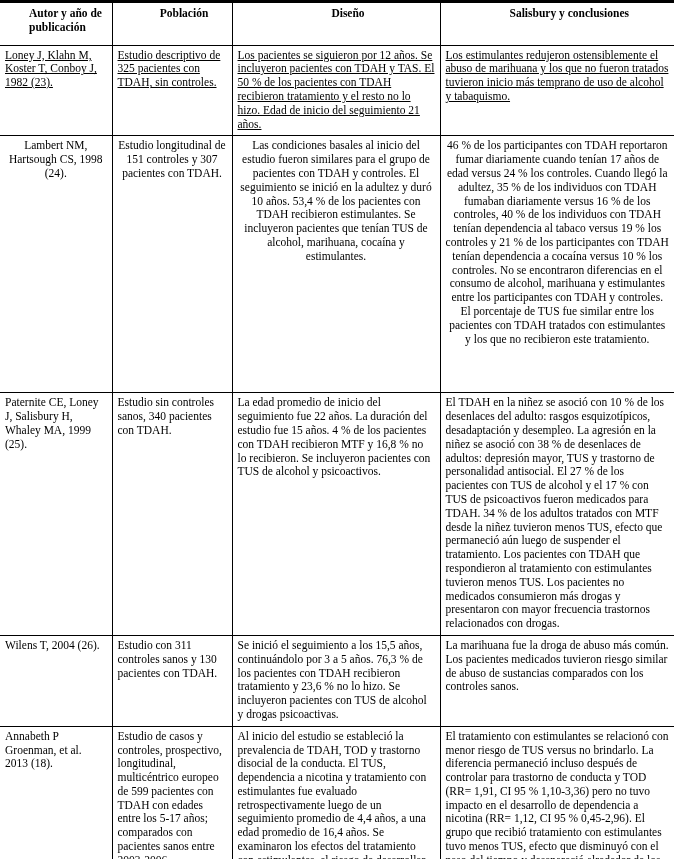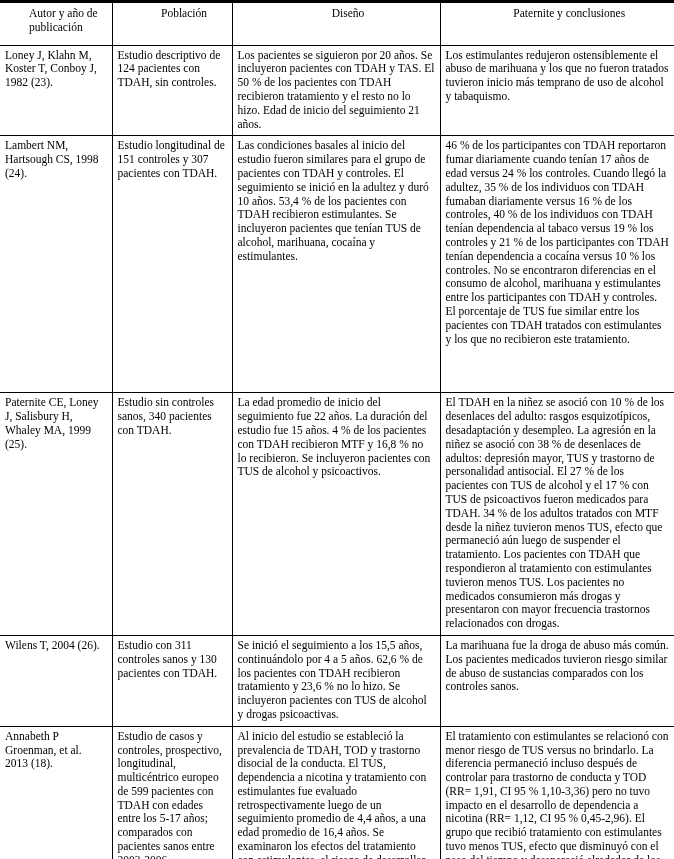--- a/index.html
+++ b/index.html
@@ -37,76 +37,76 @@
     vertical-align: top;
     padding: 3px 5px 4px 5px;
     word-wrap: break-word;
   }
   table.review-table th:first-child,
   table.review-table td:first-child { border-left: none; }
   table.review-table th:last-child,
   table.review-table td:last-child { border-right: none; }
 
   table.review-table thead th {
-    font-weight: normal;
+    font-weight: bold;
     text-align: center;
     padding-top: 4px;
     padding-bottom: 10px;
     padding-left: 29px;
   }
   table.review-table thead th.left { text-align: left; }
 
   tr.r-header { height: 38px; }
-  tr.r-0 { height: 90px; }
-  tr.r-1 { height: 257px; }
+  tr.r-0 { height: 90px; text-decoration: underline; }
+  tr.r-1 { height: 257px; text-align: center; }
   tr.r-2 { height: 238px; }
   tr.r-3 { height: 65px; padding-left: 46px; }
   tr.r-4 { height: 158px; }
 </style>
 </head>
 <body>
 
 <table class="review-table">
   <colgroup>
     <col class="c1">
       <col class="c2">
       <col class="c3">
       <col class="c4">
   </colgroup>
   <thead>
     <tr class="r-header">
       <th class="left">Autor y año de publicación</th>
       <th>Población</th>
       <th>Diseño</th>
-      <th>Paternite y conclusiones</th>
+      <th>Salisbury y conclusiones</th>
     </tr>
   </thead>
   <tbody>
     <tr class="r-0">
       <td>Loney J, Klahn M, Koster T, Conboy J, 1982 (23).</td>
-      <td>Estudio descriptivo de 124 pacientes con TDAH, sin controles.</td>
-      <td>Los pacientes se siguieron por 20 años. Se incluyeron pacientes con TDAH y TAS. El 50 % de los pacientes con TDAH recibieron tratamiento y el resto no lo hizo. Edad de inicio del seguimiento 21 años.</td>
+      <td>Estudio descriptivo de 325 pacientes con TDAH, sin controles.</td>
+      <td>Los pacientes se siguieron por 12 años. Se incluyeron pacientes con TDAH y TAS. El 50 % de los pacientes con TDAH recibieron tratamiento y el resto no lo hizo. Edad de inicio del seguimiento 21 años.</td>
       <td>Los estimulantes redujeron ostensiblemente el abuso de marihuana y los que no fueron tratados tuvieron inicio más temprano de uso de alcohol y tabaquismo.</td>
     </tr>
     <tr class="r-1">
       <td>Lambert NM, Hartsough CS, 1998 (24).</td>
       <td>Estudio longitudinal de 151 controles y 307 pacientes con TDAH.</td>
       <td>Las condiciones basales al inicio del estudio fueron similares para el grupo de pacientes con TDAH y controles. El seguimiento se inició en la adultez y duró 10 años. 53,4 % de los pacientes con TDAH recibieron estimulantes. Se incluyeron pacientes que tenían TUS de alcohol, marihuana, cocaína y estimulantes.</td>
       <td>46 % de los participantes con TDAH reportaron fumar diariamente cuando tenían 17 años de edad versus 24 % los controles. Cuando llegó la adultez, 35 % de los individuos con TDAH fumaban diariamente versus 16 % de los controles, 40 % de los individuos con TDAH tenían dependencia al tabaco versus 19 % los controles y 21 % de los participantes con TDAH tenían dependencia a cocaína versus 10 % los controles. No se encontraron diferencias en el consumo de alcohol, marihuana y estimulantes entre los participantes con TDAH y controles. El porcentaje de TUS fue similar entre los pacientes con TDAH tratados con estimulantes y los que no recibieron este tratamiento.</td>
     </tr>
     <tr class="r-2">
       <td>Paternite CE, Loney J, Salisbury H, Whaley MA, 1999 (25).</td>
       <td>Estudio sin controles sanos, 340 pacientes con TDAH.</td>
       <td>La edad promedio de inicio del seguimiento fue 22 años. La duración del estudio fue 15 años. 4 % de los pacientes con TDAH recibieron MTF y 16,8 % no lo recibieron. Se incluyeron pacientes con TUS de alcohol y psicoactivos.</td>
       <td>El TDAH en la niñez se asoció con 10 % de los desenlaces del adulto: rasgos esquizotípicos, desadaptación y desempleo. La agresión en la niñez se asoció con 38 % de desenlaces de adultos: depresión mayor, TUS y trastorno de personalidad antisocial. El 27 % de los pacientes con TUS de alcohol y el 17 % con TUS de psicoactivos fueron medicados para TDAH. 34 % de los adultos tratados con MTF desde la niñez tuvieron menos TUS, efecto que permaneció aún luego de suspender el tratamiento. Los pacientes con TDAH que respondieron al tratamiento con estimulantes tuvieron menos TUS. Los pacientes no medicados consumieron más drogas y presentaron con mayor frecuencia trastornos relacionados con drogas.</td>
     </tr>
     <tr class="r-3">
       <td>Wilens T, 2004 (26).</td>
       <td>Estudio con 311 controles sanos y 130 pacientes con TDAH.</td>
-      <td>Se inició el seguimiento a los 15,5 años, continuándolo por 4 a 5 años. 62,6 % de los pacientes con TDAH recibieron tratamiento y 23,6 % no lo hizo. Se incluyeron pacientes con TUS de alcohol y drogas psicoactivas.</td>
+      <td>Se inició el seguimiento a los 15,5 años, continuándolo por 3 a 5 años. 76,3 % de los pacientes con TDAH recibieron tratamiento y 23,6 % no lo hizo. Se incluyeron pacientes con TUS de alcohol y drogas psicoactivas.</td>
       <td>La marihuana fue la droga de abuso más común. Los pacientes medicados tuvieron riesgo similar de abuso de sustancias comparados con los controles sanos.</td>
     </tr>
     <tr class="r-4">
       <td>Annabeth P Groenman, et al. 2013 (18).</td>
       <td>Estudio de casos y controles, prospectivo, longitudinal, multicéntrico europeo de 599 pacientes con TDAH con edades entre los 5-17 años; comparados con pacientes sanos entre 2003-2006.</td>
       <td>Al inicio del estudio se estableció la prevalencia de TDAH, TOD y trastorno disocial de la conducta. El TUS, dependencia a nicotina y tratamiento con estimulantes fue evaluado retrospectivamente luego de un seguimiento promedio de 4,4 años, a una edad promedio de 16,4 años. Se examinaron los efectos del tratamiento con estimulantes, el riesgo de desarrollar TUS y dependencia a nicotina.</td>
       <td>El tratamiento con estimulantes se relacionó con menor riesgo de TUS versus no brindarlo. La diferencia permaneció incluso después de controlar para trastorno de conducta y TOD (RR= 1,91, CI 95 % 1,10-3,36) pero no tuvo impacto en el desarrollo de dependencia a nicotina (RR= 1,12, CI 95 % 0,45-2,96). El grupo que recibió tratamiento con estimulantes tuvo menos TUS, efecto que disminuyó con el paso del tiempo y desapareció alrededor de los 18 años.</td>
     </tr>
   </tbody>
 </table>

